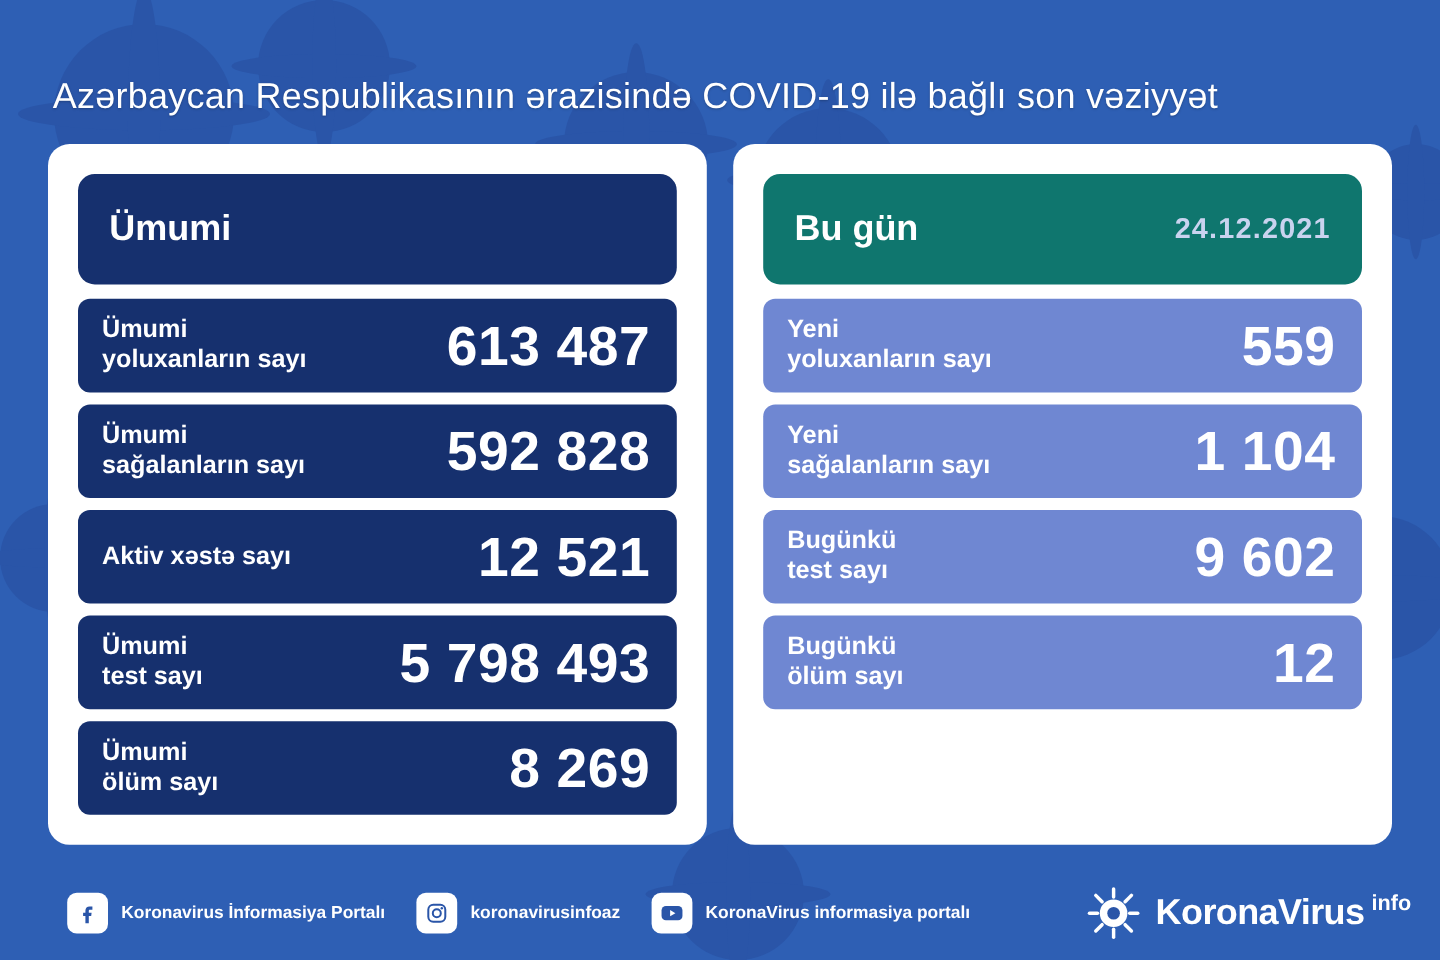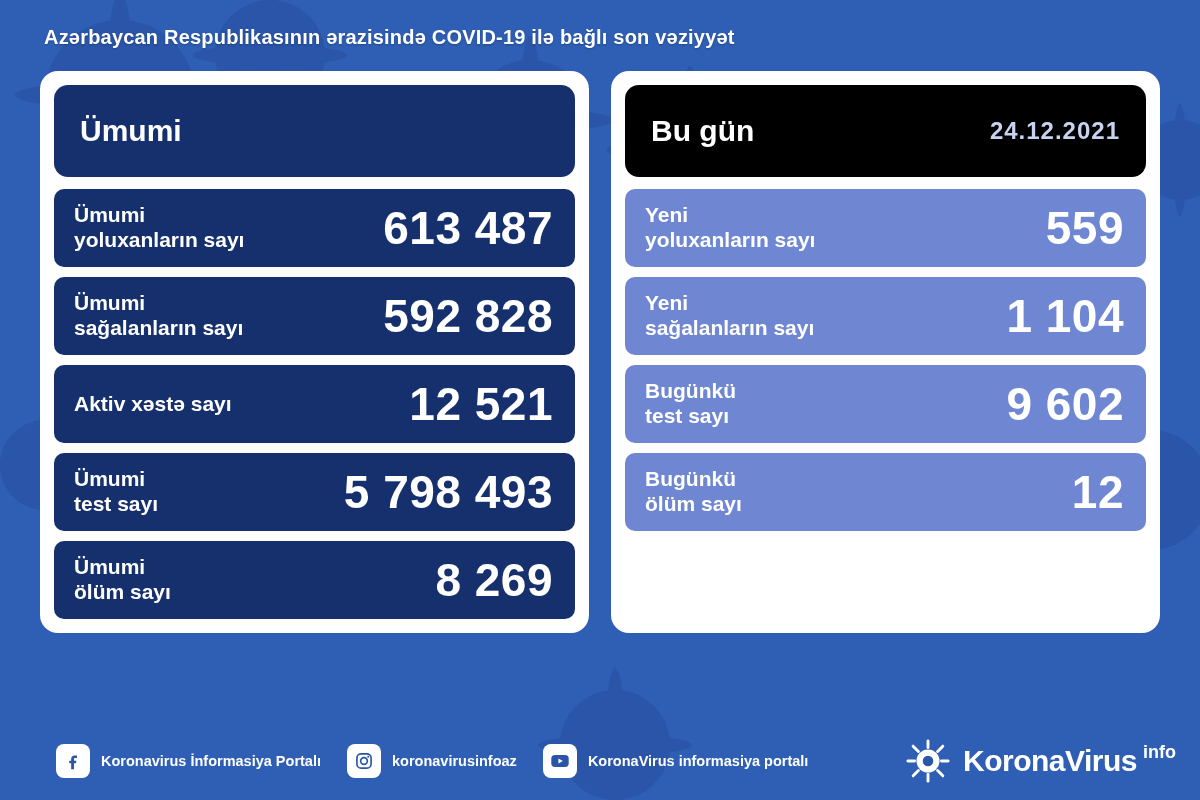--- a/index.html
+++ b/index.html
@@ -41,52 +41,52 @@
   .v4 { width: 120px; height: 120px; left: 630px; top: 90px; }
   .v5 { width: 90px;  height: 90px;  left: 0px;   top: 420px; }
   .v6 { width: 120px; height: 120px; left: 1090px; top: 430px; }
   .v7 { width: 110px; height: 110px; left: 560px; top: 690px; }
   .v8 { width: 80px;  height: 80px;  left: 1140px; top: 120px; }
 
   .page { position: relative; z-index: 2; width: 1200px; height: 800px; }
 
   .title {
     color: #ffffff;
-    font-size: 20px;
-    font-weight: bold;
+    font-size: 30px;
+    font-weight: normal;
     letter-spacing: 0.2px;
-    padding: 26px 0 0 44px;
+    padding: 64px 0 0 44px;
     text-shadow: 0 1px 2px rgba(0,0,0,0.25);
   }
 
   .columns {
     display: flex;
     gap: 22px;
     padding: 22px 40px 0 40px;
   }
 
   .card {
     border-radius: 18px;
-    padding: 14px;
+    padding: 25px;
     flex: 1;
   }
   .card-left  { background: #ffffff; }
   .card-right { background: #ffffff; }
 
   .card-header {
     border-radius: 14px;
     height: 92px;
     display: flex;
     align-items: center;
     justify-content: space-between;
     padding: 0 26px;
     margin-bottom: 12px;
   }
   .hdr-left  { background: #16306e; }
-  .hdr-right { background: #000000; }
+  .hdr-right { background: #0f766e; }
 
   .hdr-title {
     color: #ffffff;
     font-size: 30px;
     font-weight: bold;
   }
   .hdr-date {
     color: #c9d3ef;
     font-size: 24px;
     font-weight: bold;

